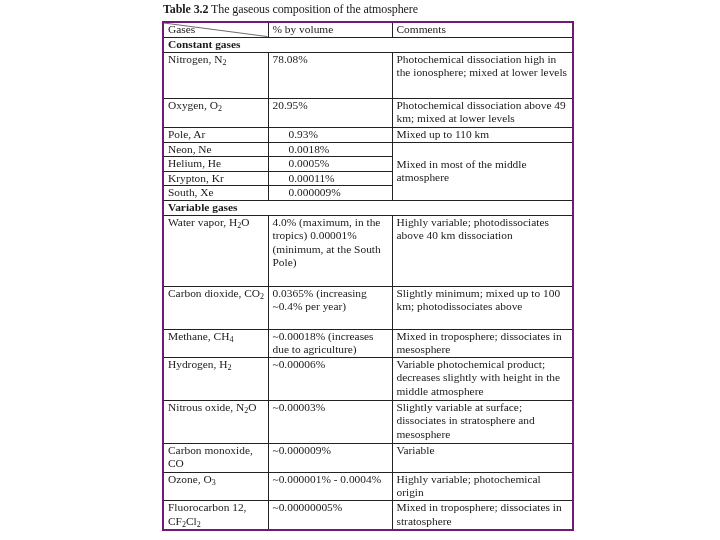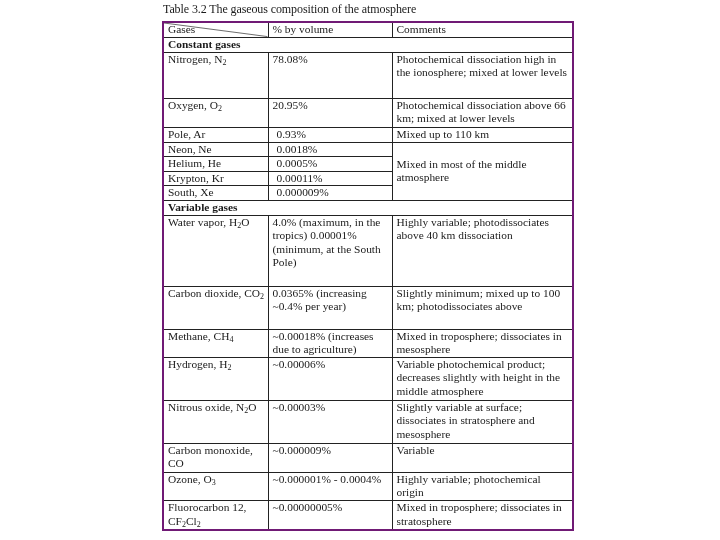--- a/index.html
+++ b/index.html
@@ -1,29 +1,29 @@
 <!DOCTYPE html>
 <html><head>
 <meta charset="utf-8">
 <style>
   html, body { margin: 0; padding: 0; background: #ffffff; }
   body { width: 720px; height: 540px; position: relative; overflow: hidden;
          font-family: "Liberation Serif", "DejaVu Serif", serif; color: #1a1a1a; }
   .caption { position: absolute; left: 163px; top: 2px; font-size: 12px; letter-spacing: -0.1px; white-space: nowrap; }
-  .caption b { font-weight: normal; }
+  .caption b { font-weight: bold; }
   table { position: absolute; left: 162px; top: 21px; border-collapse: collapse;
           table-layout: fixed; width: 410px; font-size: 11.4px; line-height: 13.6px; }
   td { border: 1px solid #222; vertical-align: top; padding: 0 3px 0 4px; overflow: hidden; }
   table { border: 2px solid #701a75; }
   col.c1 { width: 105px; } col.c2 { width: 124px; } col.c3 { width: 181px; }
   .sec td { text-align: left; font-weight: bold; }
   .mid { vertical-align: middle; }
   .hdr-gases { position: relative; }
   .diag { position: absolute; left: 0; top: 0; width: 100%; height: 100%; }
-  .ind { padding-left: 8px; margin-top: 11px; }
+  .ind { padding-left: 20px; margin-top: 11px; }
   sub { font-size: 8px; line-height: 0; vertical-align: -2px; }
 </style>
 </head>
 <body>
 
 <div class="caption"><b>Table 3.2</b><span> The gaseous composition of the atmosphere</span></div>
 
 <table>
   <colgroup>
       <col class="c1">
@@ -45,21 +45,21 @@
     <td colspan="3">Constant gases</td>
   </tr>
   <tr style="height:46px">
     <td><span>Nitrogen, N</span><sub>2</sub></td>
     <td>78.08%</td>
     <td>Photochemical dissociation high in the ionosphere; mixed at lower levels</td>
   </tr>
   <tr style="height:29px">
     <td><span>Oxygen, O</span><sub>2</sub></td>
     <td>20.95%</td>
-    <td>Photochemical dissociation above 66 km; mixed at lower levels</td>
+    <td>Photochemical dissociation above 49 km; mixed at lower levels</td>
   </tr>
   <tr style="height:15px">
     <td>Pole, Ar</td>
     <td class="ind">0.93%</td>
     <td>Mixed up to 110 km</td>
   </tr>
   <tr style="height:14px">
     <td>Neon, Ne</td>
     <td class="ind">0.0018%</td>
     <td rowspan="4" class="mid">Mixed in most of the middle atmosphere</td>

